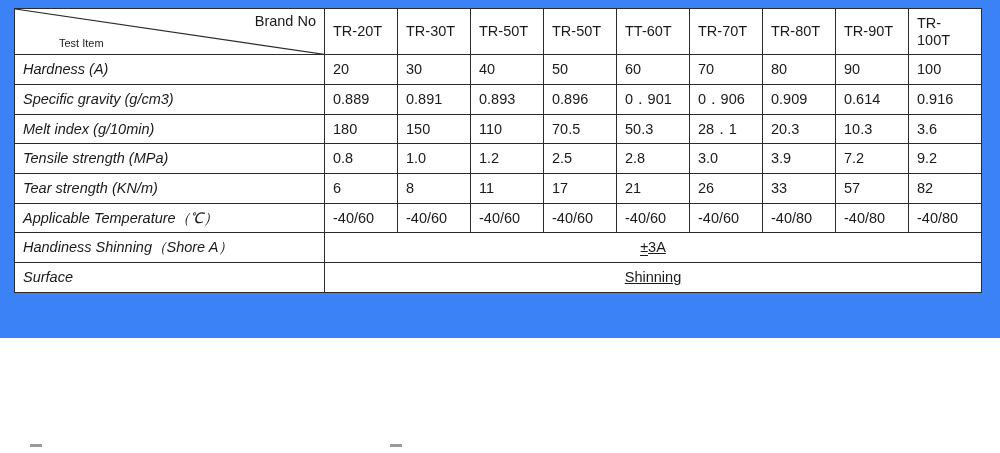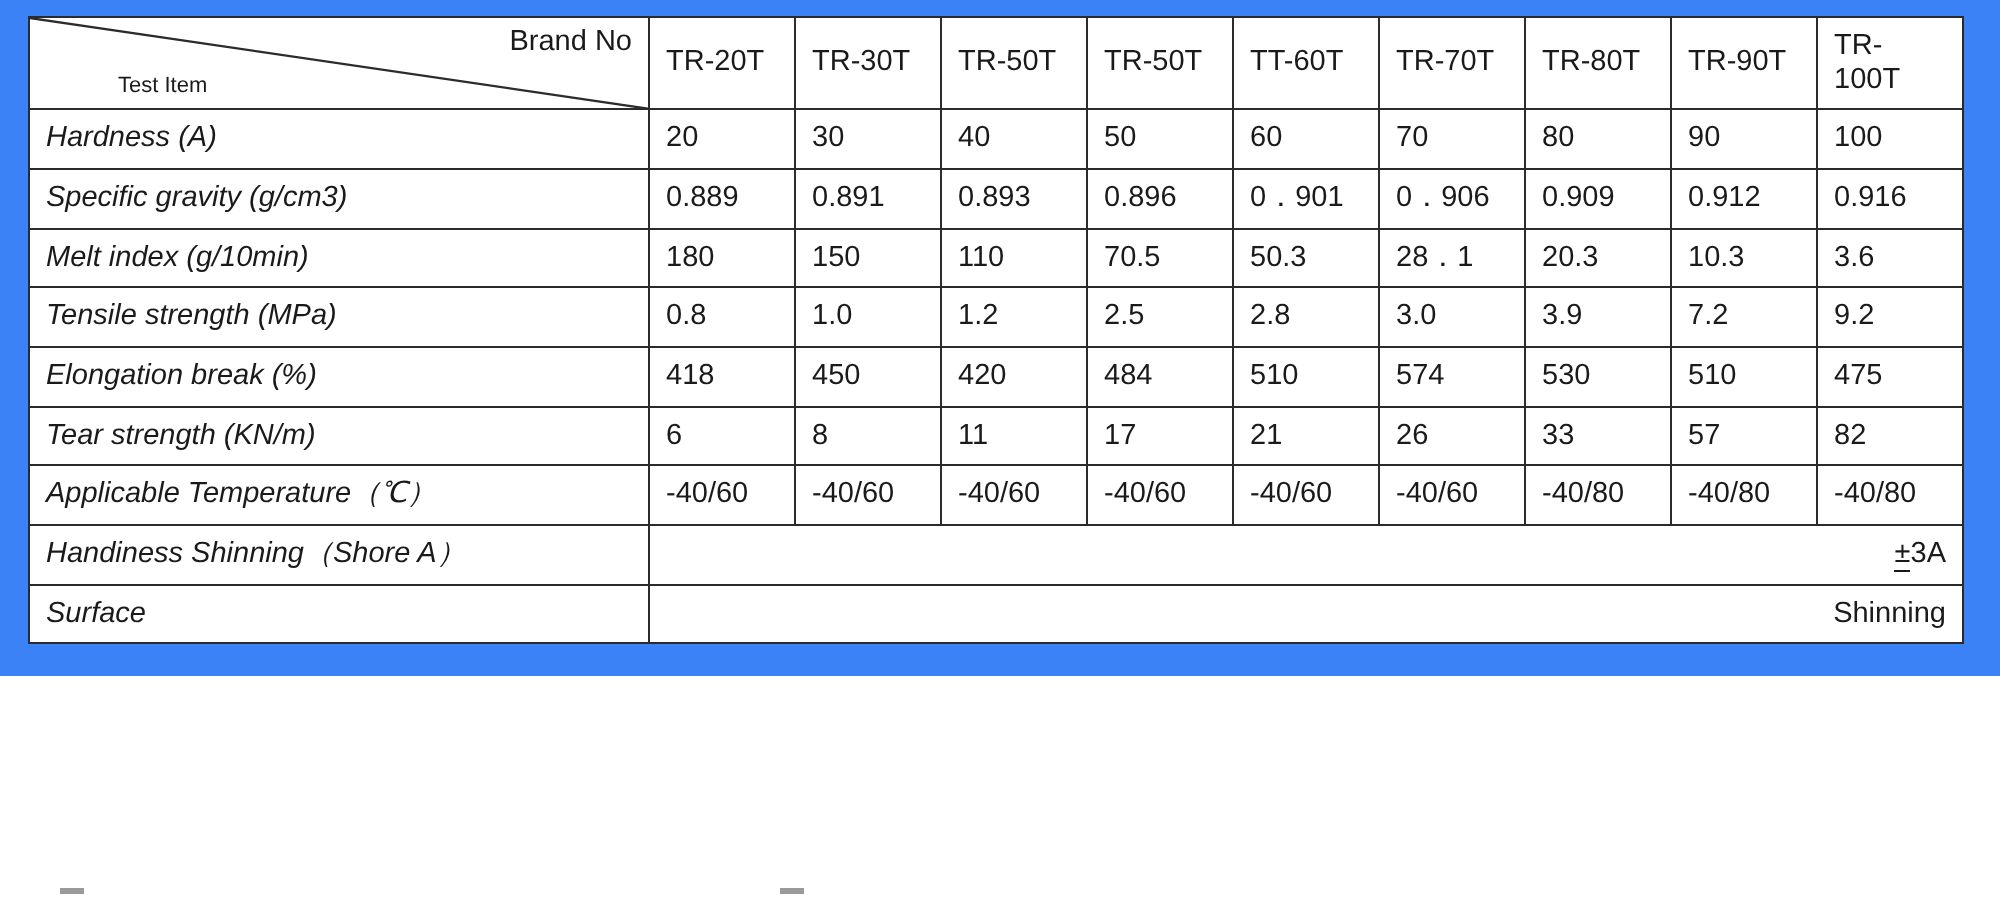--- a/index.html
+++ b/index.html
@@ -80,21 +80,22 @@
   td.row-label {
     text-align: left;
     white-space: nowrap;
     font-style: italic;
   }
   td.val {
     text-align: left;
     white-space: nowrap;
   }
   td.span-val {
-    text-align: right;
+    text-align: center;
+    text-decoration: underline;
   }
   .pm {
     display: inline-block;
     position: relative;
     border-bottom: 1px solid #1a1a1a;
     line-height: 1.0;
     padding-bottom: 0px;
   }
   .footer-marks {
     position: absolute;
@@ -167,21 +168,21 @@
 
       <tr>
         <td class="row-label">Specific gravity (g/cm3)</td>
         <td class="val">0.889</td>
         <td class="val">0.891</td>
         <td class="val">0.893</td>
         <td class="val">0.896</td>
         <td class="val">0．901</td>
         <td class="val">0．906</td>
         <td class="val">0.909</td>
-        <td class="val">0.912</td>
+        <td class="val">0.614</td>
         <td class="val">0.916</td>
       </tr>
 
       <tr>
         <td class="row-label">Melt index (g/10min)</td>
         <td class="val">180</td>
         <td class="val">150</td>
         <td class="val">110</td>
         <td class="val">70.5</td>
         <td class="val">50.3</td>
@@ -197,32 +198,20 @@
         <td class="val">1.0</td>
         <td class="val">1.2</td>
         <td class="val">2.5</td>
         <td class="val">2.8</td>
         <td class="val">3.0</td>
         <td class="val">3.9</td>
         <td class="val">7.2</td>
         <td class="val">9.2</td>
       </tr>
 
-      <tr>
-        <td class="row-label">Elongation break (%)</td>
-        <td class="val">418</td>
-        <td class="val">450</td>
-        <td class="val">420</td>
-        <td class="val">484</td>
-        <td class="val">510</td>
-        <td class="val">574</td>
-        <td class="val">530</td>
-        <td class="val">510</td>
-        <td class="val">475</td>
-      </tr>
 
       <tr>
         <td class="row-label">Tear strength (KN/m)</td>
         <td class="val">6</td>
         <td class="val">8</td>
         <td class="val">11</td>
         <td class="val">17</td>
         <td class="val">21</td>
         <td class="val">26</td>
         <td class="val">33</td>

